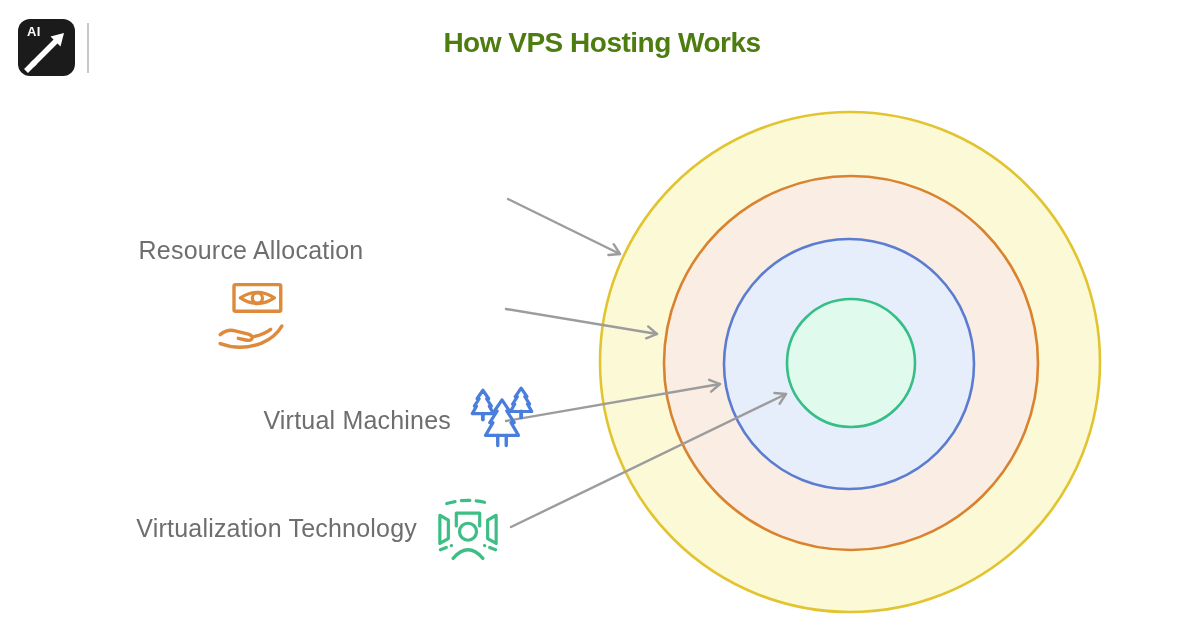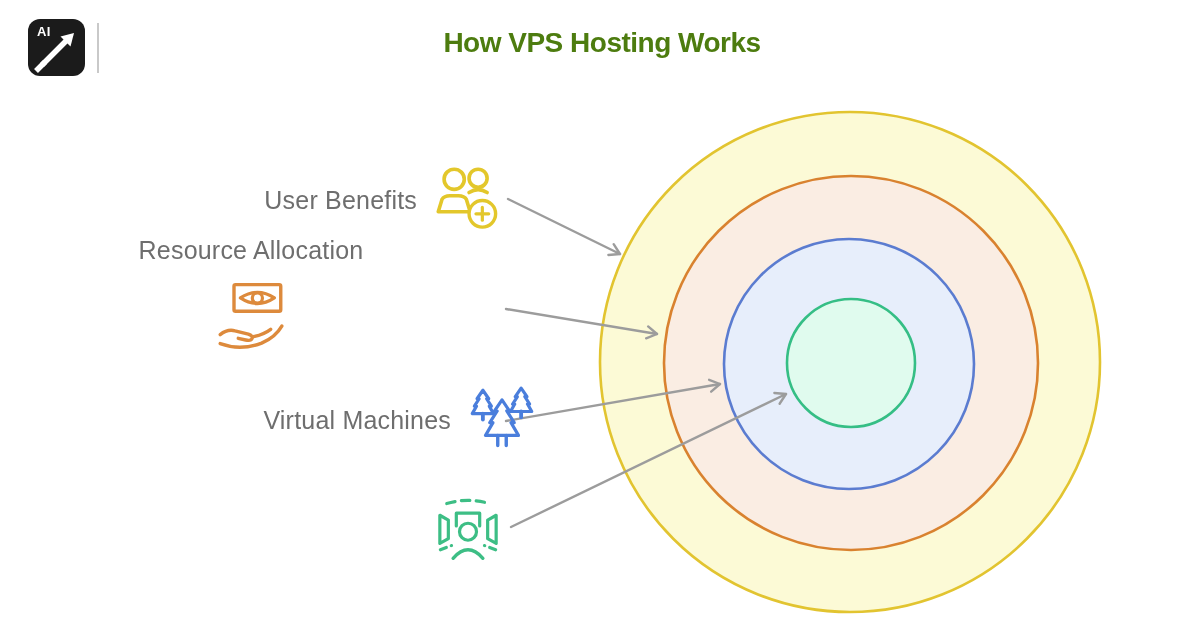--- a/index.html
+++ b/index.html
@@ -1,21 +1,21 @@
 <!DOCTYPE html>
 <html><head>
 <meta charset="utf-8">
 <style>
   * { margin:0; padding:0; box-sizing:border-box; }
   html,body { width:1200px; height:628px; overflow:hidden; background:#ffffff;
               font-family:"Liberation Sans", sans-serif; }
   .canvas { position:relative; width:1200px; height:628px; background:#ffffff; }
 
   
-  .logo-wrap { position:absolute; top:19px; left:28px; display:flex; align-items:center; }
+  .logo-wrap { position:absolute; top:19px; left:18px; display:flex; align-items:center; }
   .logo-badge { position:relative; width:57px; height:57px; background:#1b1b1b; border-radius:12px; flex:none; }
   .logo-badge .ai-txt { position:absolute; top:5px; left:9px; color:#ffffff; font-size:13px; font-weight:700; letter-spacing:.3px; }
   .logo-badge svg { position:absolute; inset:0; }
   .logo-divider { width:2px; height:50px; background:#c9c9c9; margin-left:12px; margin-right:11px; }
   .logo-text { font-size:11.5px; line-height:15px; color:#1c1c1c; letter-spacing:.2px; padding-top:2px; }
   .logo-text .b { font-weight:700; }
   .logo-text .r { font-weight:400; color:#2e2e2e; }
 
   .page-title { position:absolute; top:27px; left:4px; right:0; text-align:center;
                 font-size:28px; font-weight:700; color:#4d7c0f; letter-spacing:-.5px; }
@@ -62,32 +62,20 @@
         <line x1="14" y1="46" x2="39" y2="21" stroke="#ffffff" stroke-width="5.5"></line>
         <polygon points="46,14 32.5,17.5 42.5,27.5" fill="#ffffff"></polygon>
         <line x1="8" y1="52" x2="17" y2="43" stroke="#ffffff" stroke-width="5.5"></line>
       </svg>
     </div>
     <div class="logo-divider"></div>
   </div>
 
   <div class="page-title">How VPS Hosting Works</div>
 
-  <div class="layer-row row-0">
-    <span class="layer-label">User Benefits</span>
-    <svg class="layer-icon" viewBox="0 0 64 64" fill="none" stroke-linecap="round" stroke-linejoin="round" stroke="#e3c72b">
-      <circle cx="19" cy="12.5" r="9.5" stroke-width="3.4"></circle>
-      <circle cx="41.5" cy="11.5" r="8.5" stroke-width="3.4"></circle>
-      <path d="M4 43 L7.5 31.5 Q9.5 28 15 28 L23 28 Q28.5 28 30.5 31.5 L34 43 Z" stroke-width="3.4"></path>
-      <path d="M33 25 Q41.5 19.5 50 25" stroke-width="3.4"></path>
-      <circle cx="45.5" cy="45" r="12.5" stroke-width="3.2" fill="#ffffff"></circle>
-      <line x1="39.5" y1="45" x2="51.5" y2="45" stroke-width="3"></line>
-      <line x1="45.5" y1="39" x2="45.5" y2="51" stroke-width="3"></line>
-    </svg>
-  </div>
 
   <div class="layer-row row-1">
     <span class="layer-label">Resource Allocation</span>
     <svg class="layer-icon" viewBox="0 0 64 64" fill="none" stroke-linecap="round" stroke-linejoin="round" stroke="#dd8a3c">
       <rect x="16" y="2.5" width="44" height="25" rx="1.5" stroke-width="3.2"></rect>
       <path d="M22 15 Q38 4.5 54 15 Q38 25.5 22 15 Z" stroke-width="3"></path>
       <circle cx="38" cy="15" r="4.8" stroke-width="3"></circle>
       <path d="M3 49.5 Q10 44 17 46 L29.5 49 Q34 50.5 33 53.2 Q32 55.8 27 54.6 L20 53" stroke-width="3.2"></path>
       <path d="M34 51.5 Q44 49.5 50.5 44.5" stroke-width="3.2"></path>
       <path d="M3 58 Q22 65 42 57.5 Q55 52 61 41.5" stroke-width="3.2"></path>
@@ -100,20 +88,21 @@
       <path d="M14 4 L8.5 12 L10.5 12 L6 19 L8 19 L4 26 L24 26 L20 19 L22 19 L17.5 12 L19.5 12 Z" stroke-width="3"></path>
       <line x1="14" y1="26" x2="14" y2="31.5" stroke-width="3.6"></line>
       <path d="M50 2 L44.5 10 L46.5 10 L42 17 L44 17 L40 24 L60 24 L56 17 L58 17 L53.5 10 L55.5 10 Z" stroke-width="3"></path>
       <line x1="50" y1="24" x2="50" y2="29.5" stroke-width="3.6"></line>
       <path d="M32 13 L25 23.5 L27.5 23.5 L20.5 34.5 L23.5 34.5 L16.5 46.5 L47.5 46.5 L40.5 34.5 L43.5 34.5 L36.5 23.5 L39 23.5 Z" stroke-width="3"></path>
       <path d="M28 46.5 L28 56 M36 46.5 L36 56" stroke-width="3.2"></path>
     </svg>
   </div>
 
   <div class="layer-row row-3">
+    <span class="layer-label">Virtualization Technology</span>
     <svg class="layer-icon" viewBox="0 0 64 64" fill="none" stroke-linecap="round" stroke-linejoin="round" stroke="#3dbe85">
       <path d="M12 9 Q32 3 52 9" stroke-width="3" stroke-dasharray="8 6"></path>
       <path d="M21 30 L21 18 L43 18 L43 30" stroke-width="3"></path>
       <path d="M5.5 20 L13.5 24.5 L13.5 42 L5.5 46.5 Z" stroke-width="3"></path>
       <path d="M58.5 20 L50.5 24.5 L50.5 42 L58.5 46.5 Z" stroke-width="3"></path>
       <circle cx="32" cy="35.5" r="8" stroke-width="3"></circle>
       <path d="M18 60.5 Q32 44.5 46 60.5" stroke-width="3.2"></path>
       <path d="M6 52.5 L16.5 48.5" stroke-width="3" stroke-dasharray="6 5"></path>
       <path d="M58 52.5 L47.5 48.5" stroke-width="3" stroke-dasharray="6 5"></path>
     </svg>

